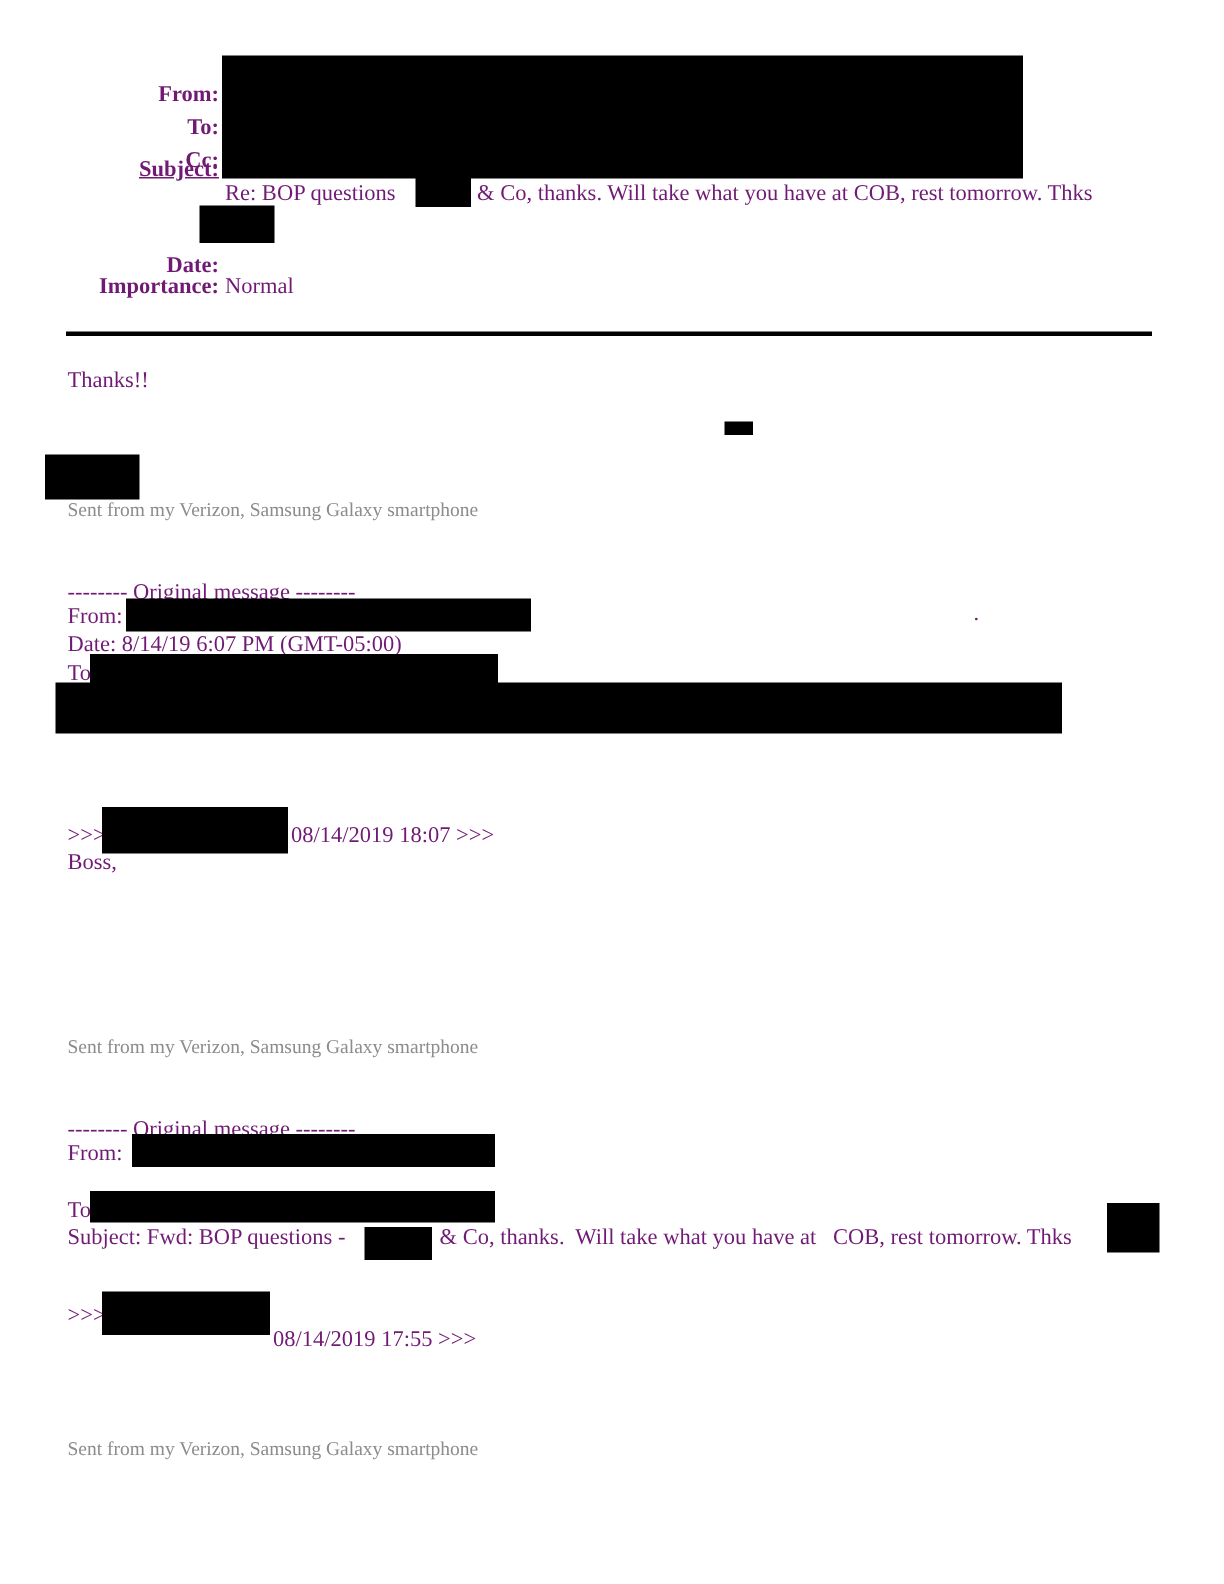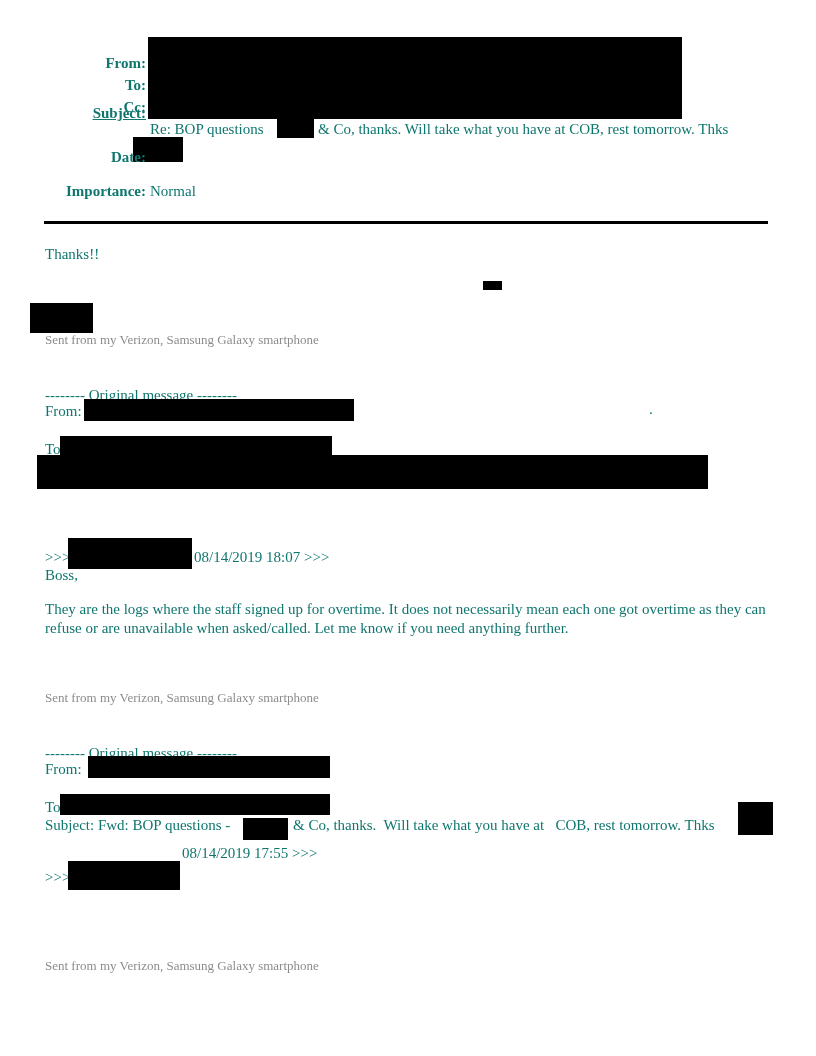--- a/index.html
+++ b/index.html
@@ -1,18 +1,18 @@
 <!DOCTYPE html>
 <html><head>
 <meta charset="utf-8">
 <style>
   html,body{margin:0;padding:0;background:#fff;}
   #page{position:relative;width:816px;height:1056px;background:#ffffff;overflow:hidden;
         font-family:"Liberation Serif",serif;}
-  .t{position:absolute;font-family:"Liberation Serif",serif;font-size:15px;color:#0f766e;
+  .t{position:absolute;font-family:"Liberation Serif",serif;font-size:15px;color:#701a75;
      white-space:pre;line-height:1.25;}
   .bold{font-weight:bold;}
   .lbl{left:20px;width:126px;text-align:right;}
   .gray{color:#8c8c8c;font-size:13px;}
   .sans{font-family:"Liberation Sans",sans-serif;font-size:16px;}
   .wrap{white-space:normal;}
   .redact{position:absolute;background:#000;}
   .hrule{position:absolute;background:#000;}
 </style>
 </head>
@@ -25,68 +25,68 @@
   <div class="t bold lbl" style="top:54px;">From:</div>
   <div class="t bold lbl" style="top:76px;">To:</div>
   <div class="t bold lbl" style="top:98px;">Cc:</div>
   <div class="t bold lbl" style="top:104px;text-decoration:underline;">Subject:</div>
 
   <div class="t" style="left:150px;top:120px;">Re: BOP questions</div>
   <div class="redact" style="left:277px;top:118px;width:37px;height:20px;"></div>
   <div class="t" style="left:318px;top:120px;">&amp; Co, thanks. Will take what you have at COB, rest tomorrow. Thks</div>
   <div class="redact" style="left:133px;top:137px;width:50px;height:25px;"></div>
 
-  <div class="t bold lbl" style="top:148px;">Date:</div>
+  <div class="t bold lbl" style="top:168px;">Date:</div>
 
   <div class="t bold lbl" style="top:182px;">Importance:</div>
   <div class="t" style="left:150px;top:182px;text-align:center;">Normal</div>
 
   <div class="hrule" style="left:44px;top:221px;width:724px;height:3px;"></div>
 
   <div class="t" style="left:45px;top:245px;">Thanks!!</div>
   <div class="redact" style="left:483px;top:281px;width:19px;height:9px;"></div>
   <div class="redact" style="left:30px;top:303px;width:63px;height:30px;"></div>
   <div class="t gray" style="left:45px;top:332px;">Sent from my Verizon, Samsung Galaxy smartphone</div>
 
   <div class="t" style="left:45px;top:386px;">-------- Original message --------</div>
 
   <div class="t" style="left:45px;top:402px;">From:</div>
   <div class="redact" style="left:84px;top:399px;width:270px;height:22px;"></div>
   <div class="t" style="left:649px;top:400px;">.</div>
 
+  <div class="t" style="left:45px;top:421px;">Date: 8/14/19 6:07 PM (GMT-05:00)</div>
 
   <div class="t" style="left:45px;top:440px;">To:</div>
   <div class="redact" style="left:60px;top:436px;width:272px;height:20px;"></div>
   <div class="redact" style="left:37px;top:455px;width:671px;height:34px;"></div>
 
 
   <div class="t" style="left:45px;top:548px;">&gt;&gt;&gt;</div>
   <div class="redact" style="left:68px;top:538px;width:124px;height:31px;"></div>
   <div class="t" style="left:194px;top:548px;">08/14/2019 18:07 &gt;&gt;&gt;</div>
 
   <div class="t" style="left:45px;top:566px;">Boss,</div>
 
-  <div class="t wrap" style="left:45px;top:600px;width:722px;">They are the logs where the staff signed up for overtime. It does not necessarily mean each one got overtime as they can refuse or are unavailable when asked/called. Let me know if you need anything further.</div>
 
   <div class="t gray" style="left:45px;top:690px;">Sent from my Verizon, Samsung Galaxy smartphone</div>
 
   <div class="t" style="left:45px;top:744px;">-------- Original message --------</div>
 
   <div class="t" style="left:45px;top:760px;">From:</div>
   <div class="redact" style="left:88px;top:756px;width:242px;height:22px;"></div>
 
 
   <div class="t" style="left:45px;top:798px;">To:</div>
   <div class="redact" style="left:60px;top:794px;width:270px;height:21px;"></div>
 
   <div class="t" style="left:45px;top:816px;">Subject: Fwd: BOP questions -</div>
   <div class="redact" style="left:243px;top:818px;width:45px;height:22px;"></div>
   <div class="t" style="left:293px;top:816px;">&amp; Co, thanks.  Will take what you have at   COB, rest tomorrow. Thks</div>
   <div class="redact" style="left:738px;top:802px;width:35px;height:33px;"></div>
 
   <div class="t" style="left:45px;top:868px;">&gt;&gt;&gt;</div>
   <div class="redact" style="left:68px;top:861px;width:112px;height:29px;"></div>
-  <div class="t" style="left:182px;top:844px;">08/14/2019 17:55 &gt;&gt;&gt;</div>
+  <div class="t" style="left:182px;top:884px;">08/14/2019 17:55 &gt;&gt;&gt;</div>
 
 
   <div class="t gray" style="left:45px;top:958px;">Sent from my Verizon, Samsung Galaxy smartphone</div>
 
 </div>
 
 </body></html>

